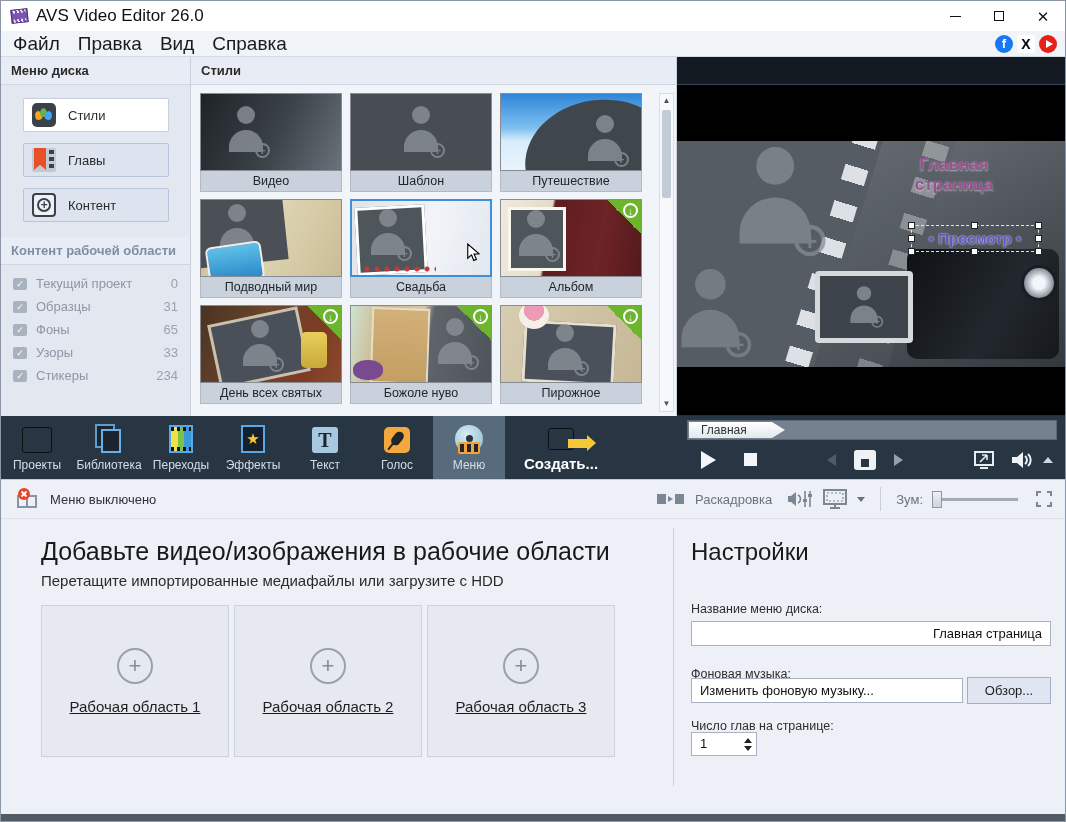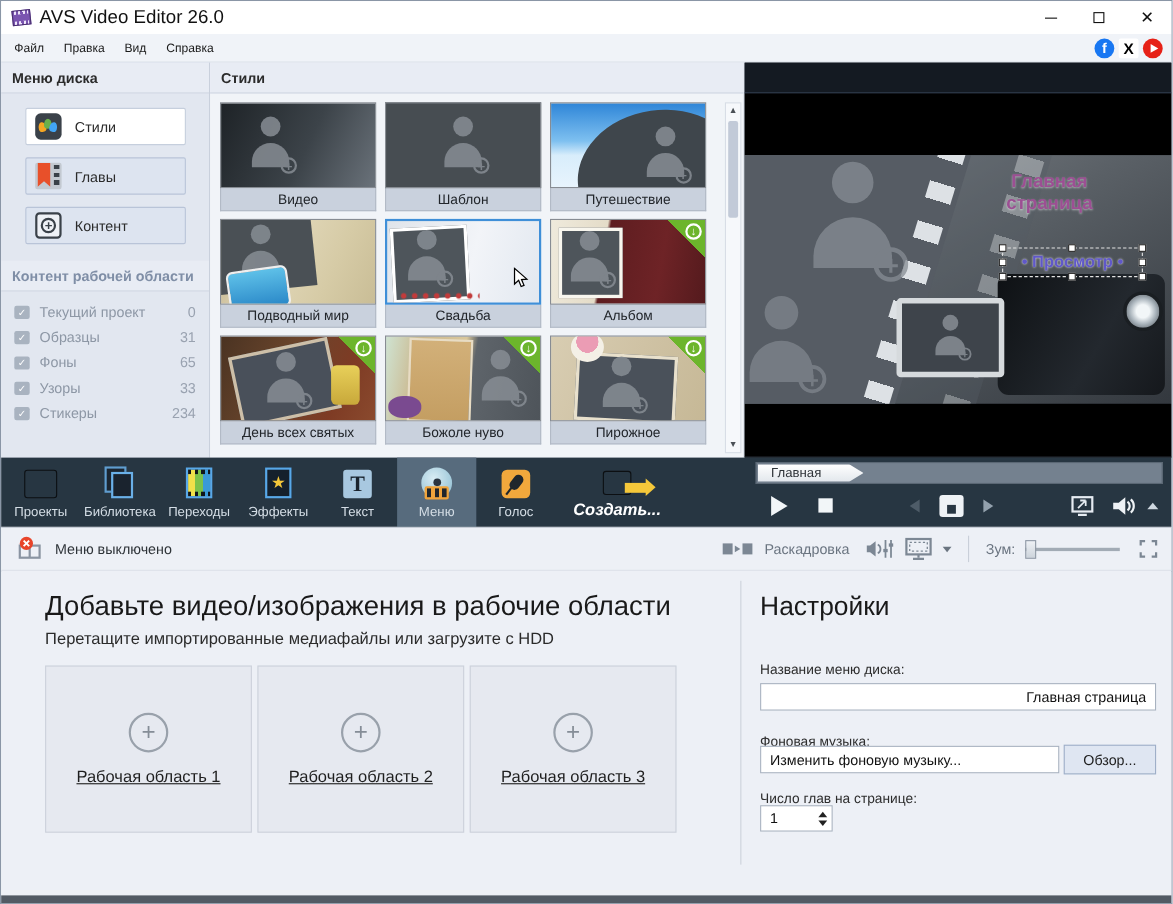--- a/index.html
+++ b/index.html
@@ -15,21 +15,21 @@
   .win-title { font-size:17px; color:#111; }
   .win-controls { margin-left:auto; display:flex; height:100%; }
   .win-btn { width:44px; height:100%; display:flex; align-items:center; justify-content:center; }
   .glyph-min { width:11px; height:1px; background:#111; display:block; }
   .glyph-max { width:10px; height:10px; border:1px solid #111; display:block; }
   .glyph-close { font-size:15px; color:#111; line-height:1; }
 
   
   .menubar { position:absolute; top:30px; left:0; right:0; height:26px; background:#f0f3f8; border-bottom:1px solid #d5dbe4; display:flex; align-items:center; }
   .menu-items { display:flex; padding-left:3px; }
-  .menu-item { padding:0 9px; font-size:11px; color:#1a1a1a; line-height:26px; }
+  .menu-item { padding:0 9px; font-size:19px; color:#1a1a1a; line-height:26px; }
   .social { margin-left:auto; display:flex; align-items:center; gap:4px; padding-right:8px; }
   .soc { width:18px; height:18px; display:flex; align-items:center; justify-content:center; border-radius:50%; }
   .soc-fb { background:#1877f2; color:#fff; font-weight:bold; font-size:13px; }
   .soc-x  { background:#fff; color:#000; font-weight:bold; font-size:14px; border-radius:2px; }
   .soc-yt { background:#e62117; }
   .soc-yt i { display:block; width:0; height:0; border-left:7px solid #fff; border-top:4px solid transparent; border-bottom:4px solid transparent; margin-left:2px; }
 
   
   .main-top { position:absolute; top:56px; left:0; right:0; height:359px; }
   .panel-header { height:28px; line-height:28px; padding-left:10px; background:#e8ecf4; border-bottom:1px solid #cfd6e2; font-size:13px; font-weight:bold; color:#2b2b2b; }
@@ -132,21 +132,21 @@
   .hd { position:absolute; width:7px; height:7px; background:#fff; border:1px solid #222; }
   .h-tl{left:-4px;top:-4px} .h-tm{left:50%;margin-left:-4px;top:-4px} .h-tr{right:-4px;top:-4px}
   .h-ml{left:-4px;top:50%;margin-top:-4px} .h-mr{right:-4px;top:50%;margin-top:-4px}
   .h-bl{left:-4px;bottom:-4px} .h-bm{left:50%;margin-left:-4px;bottom:-4px} .h-br{right:-4px;bottom:-4px}
 
   
   .toolbar { position:absolute; top:415px; left:0; right:0; height:63px; background:#273642; display:flex; }
   .tb-left { display:flex; width:676px; }
   .tb-btn { width:72px; display:flex; flex-direction:column; align-items:center; justify-content:flex-end; padding-bottom:7px; gap:5px; }
   .tb-btn.active { background:#576b7d; }
-  .tb-btn.wide { width:112px;font-style:italic; }
+  .tb-btn.wide { width:112px; }
   .tb-label { font-size:12px; color:#d4dde5; white-space:nowrap; }
   .tb-btn.wide .tb-label { font-size:15px; font-weight:bold; color:#fff; }
   .ti { height:30px; display:flex; align-items:flex-end; position:relative; }
   .clap { width:30px; height:26px; border-radius:3px; overflow:hidden; border:1px solid #0c0f12; }
   .clap .top { height:8px; background:repeating-linear-gradient(115deg,#16181b 0 5px,#e8eaec 5px 10px); }
   .clap .bodyp { height:18px; background:linear-gradient(#f4f6f8,#d8dde2); background-image:linear-gradient(#aab2ba 1px,transparent 1px); background-size:100% 6px; background-color:#eef1f4; }
   .ti-library .fr { width:20px; height:24px; border:2px solid #6ab0e8; background:#1a232e; position:absolute; bottom:0; left:8px; }
   .ti-library .fr.back { left:2px; bottom:5px; opacity:.85; }
   .ti-trans { width:24px; height:28px; border:2px solid #58a8e8; background:linear-gradient(90deg,#f0e04a 0 33%,#7cc24a 33% 66%,#3a9ad8 66%); position:relative; }
   .ti-trans::before,.ti-trans::after { content:""; position:absolute; left:0; right:0; height:4px; background:repeating-linear-gradient(90deg,#10151b 0 3px,transparent 3px 6px); }
@@ -502,37 +502,37 @@
             <span class="ti-fx">★</span>
           </span>
         <span class="tb-label">Эффекты</span>
       </div>
       <div class="tb-btn">
         <span class="ti">
             <span class="ti-text">T</span>
           </span>
         <span class="tb-label">Текст</span>
       </div>
+      <div class="tb-btn">
+        <span class="ti">
+            <span class="ti-voice">
+              <span class="mic"></span>
+            </span>
+          </span>
+        <span class="tb-label">Голос</span>
+      </div>
       <div class="tb-btn active">
         <span class="ti">
             <span class="ti-menu">
               <span class="strip">
                 <i></i>
               </span>
             </span>
           </span>
         <span class="tb-label">Меню</span>
-      </div>
-      <div class="tb-btn">
-        <span class="ti">
-            <span class="ti-voice">
-              <span class="mic"></span>
-            </span>
-          </span>
-        <span class="tb-label">Голос</span>
       </div>
       <div class="tb-btn wide">
         <span class="ti ti-create">
             <span class="clap"><span class="top"></span><span class="bodyp"></span></span>
             <span class="arrow"></span>
           </span>
         <span class="tb-label">Создать...</span>
       </div>
     </div>
     <div class="tb-right">

